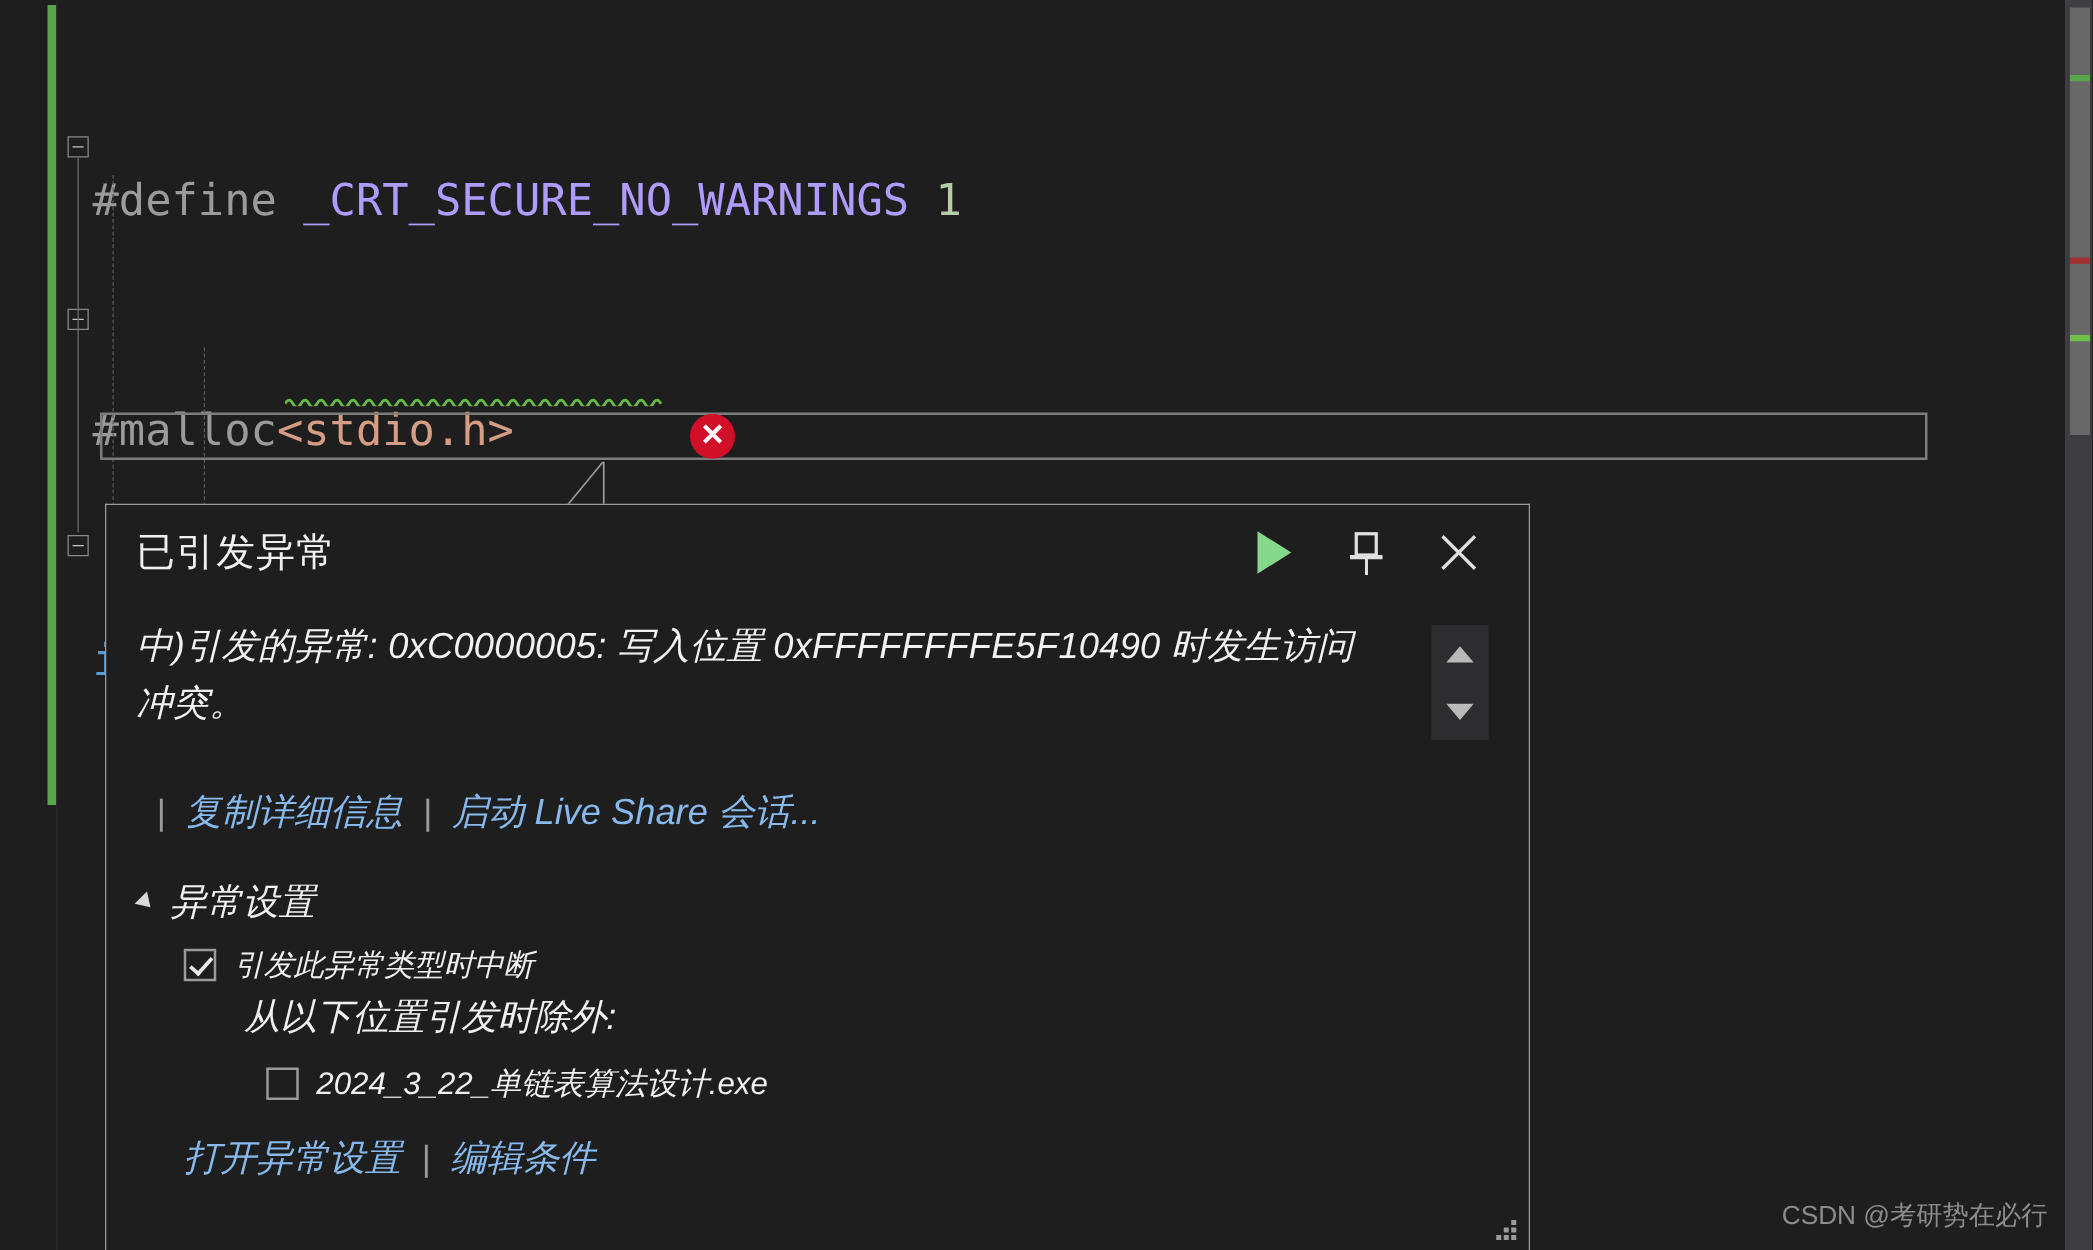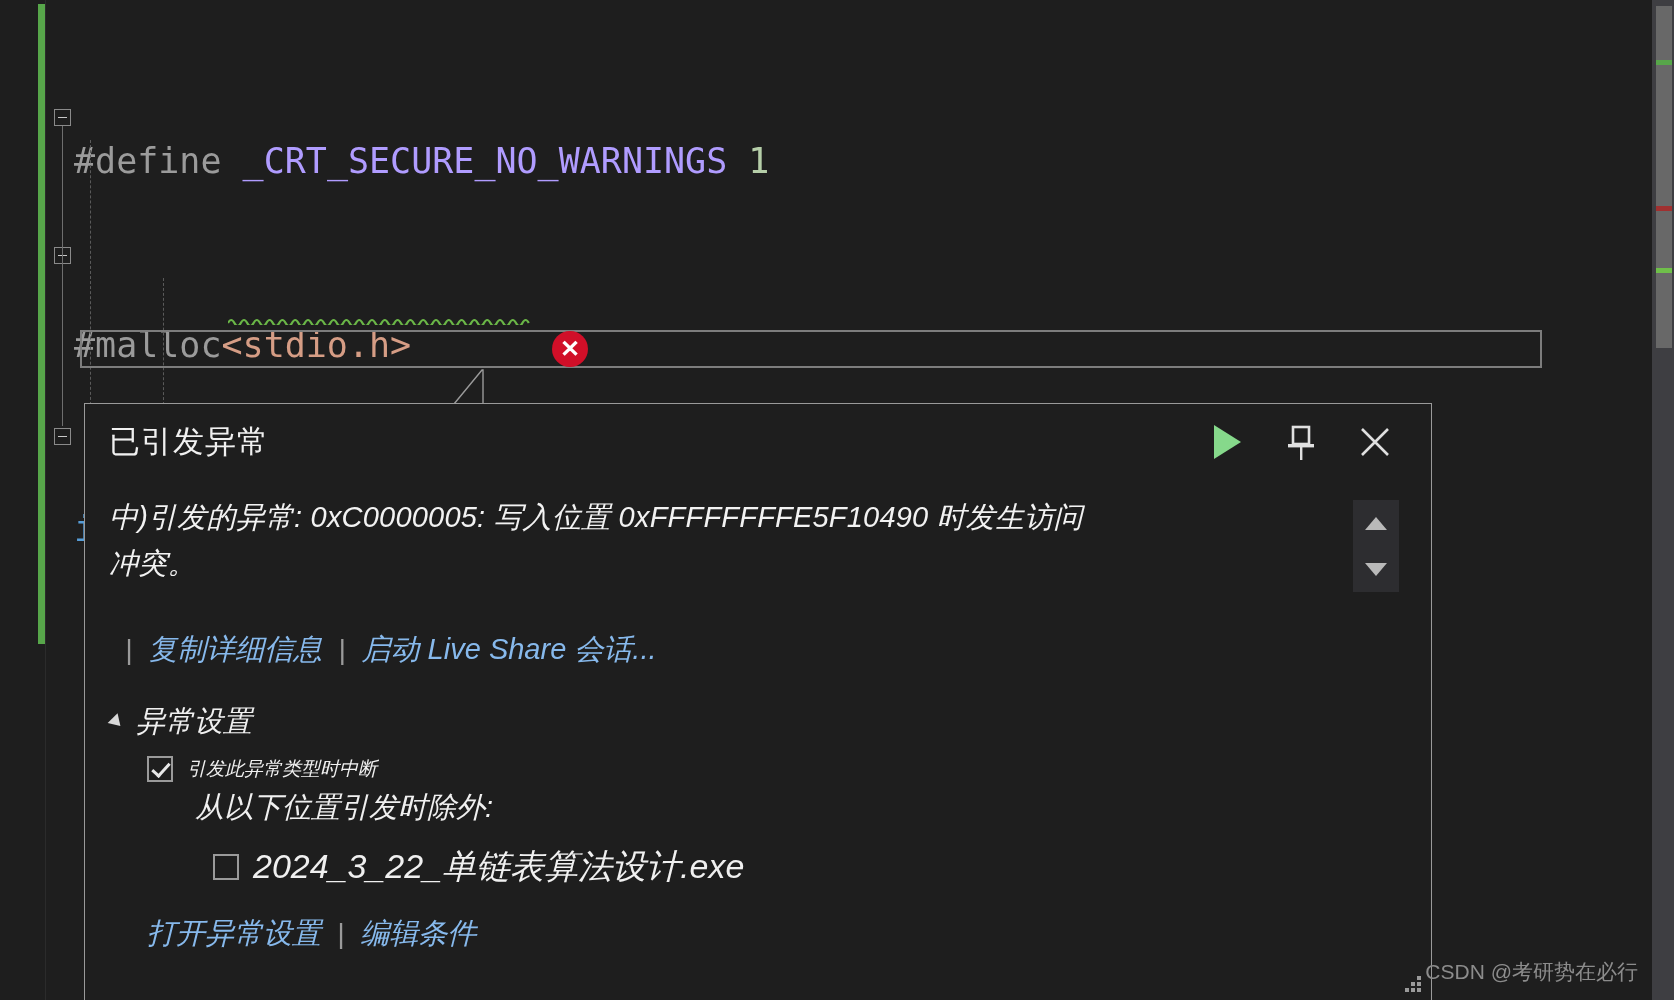--- a/index.html
+++ b/index.html
@@ -107,21 +107,21 @@
     background: #686868;
   }
   .scroll-marker {
     position: absolute; right: 2px; width: 16px; height: 5px;
   }
 
   
   .dialog {
     position: absolute;
     left: 84px; top: 403px;
-    width: 1348px; height: 597px;
+    width: 1140px; height: 597px;
     background: #1e1e1e;
     border: 1px solid #9a9a9a;
     border-bottom: none;
     color: #e6e6e6;
   }
   .dialog-pointer {
     position: absolute;
     left: 452px; top: 368px;
     width: 70px; height: 37px;
     overflow: hidden;
@@ -218,21 +218,21 @@
     width: 0; height: 0;
     border-left: 11px solid #d8d8d8;
     border-top: 7px solid transparent;
     border-bottom: 7px solid transparent;
     transform: rotate(45deg);
     margin-right: 14px;
     margin-left: 2px;
   }
   .chk-row {
     display: flex; align-items: center;
-    font-size: 19px; color: #f0f0f0;
+    font-size: 24px; color: #f0f0f0;
     margin-top: 14px;
     margin-left: 38px;
   }
   .chkbox {
     width: 26px; height: 26px;
     border: 2px solid #9a9a9a;
     background: #1e1e1e;
     margin-right: 14px;
     position: relative;
     flex: none;
@@ -245,21 +245,21 @@
     border: solid #e8e8e8;
     border-width: 0 3px 3px 0;
     transform: rotate(42deg);
   }
   .sub-label {
     font-size: 29px; color: #f0f0f0;
     margin-top: 6px; margin-left: 86px;
   }
   .exe-row {
     display: flex; align-items: center;
-    font-size: 34px; color: #f0f0f0;
+    font-size: 25px; color: #f0f0f0;
     margin-top: 16px; margin-left: 104px;
   }
   .bottom-links {
     margin-top: 24px; margin-left: 38px;
     display: flex; align-items: center;
     font-size: 29px;
   }
 
   .resize-grip {
     position: absolute;

